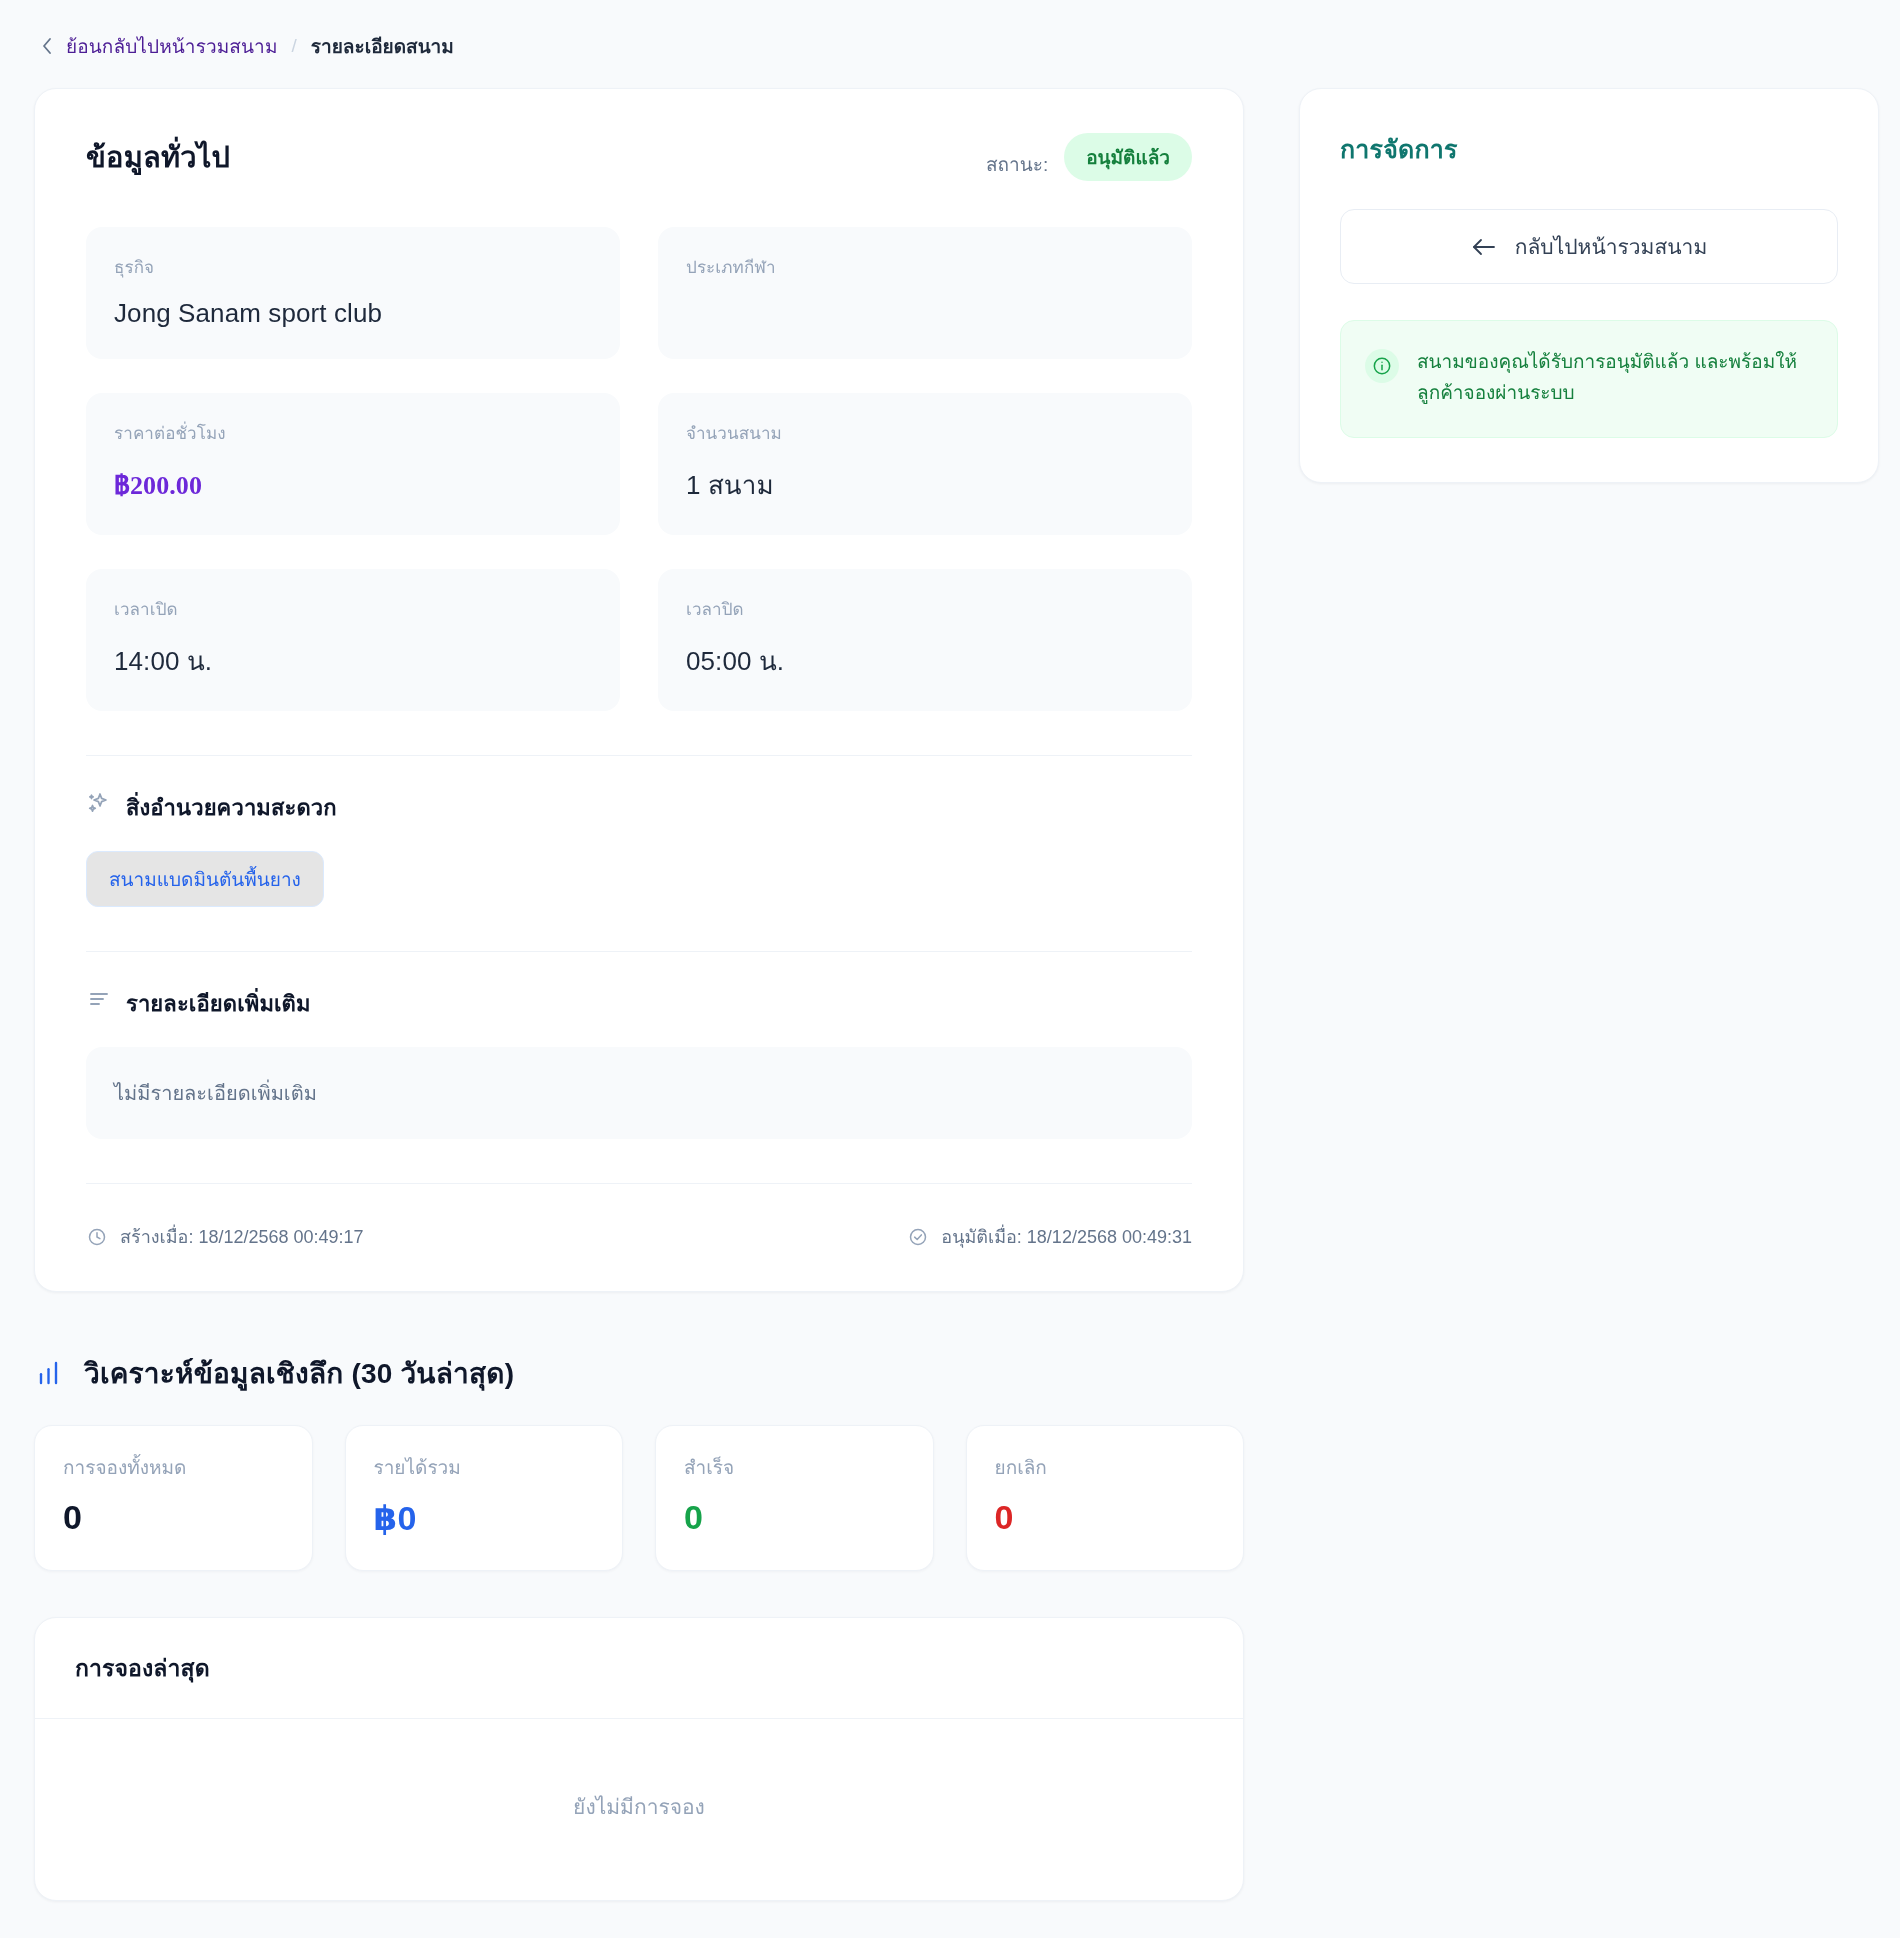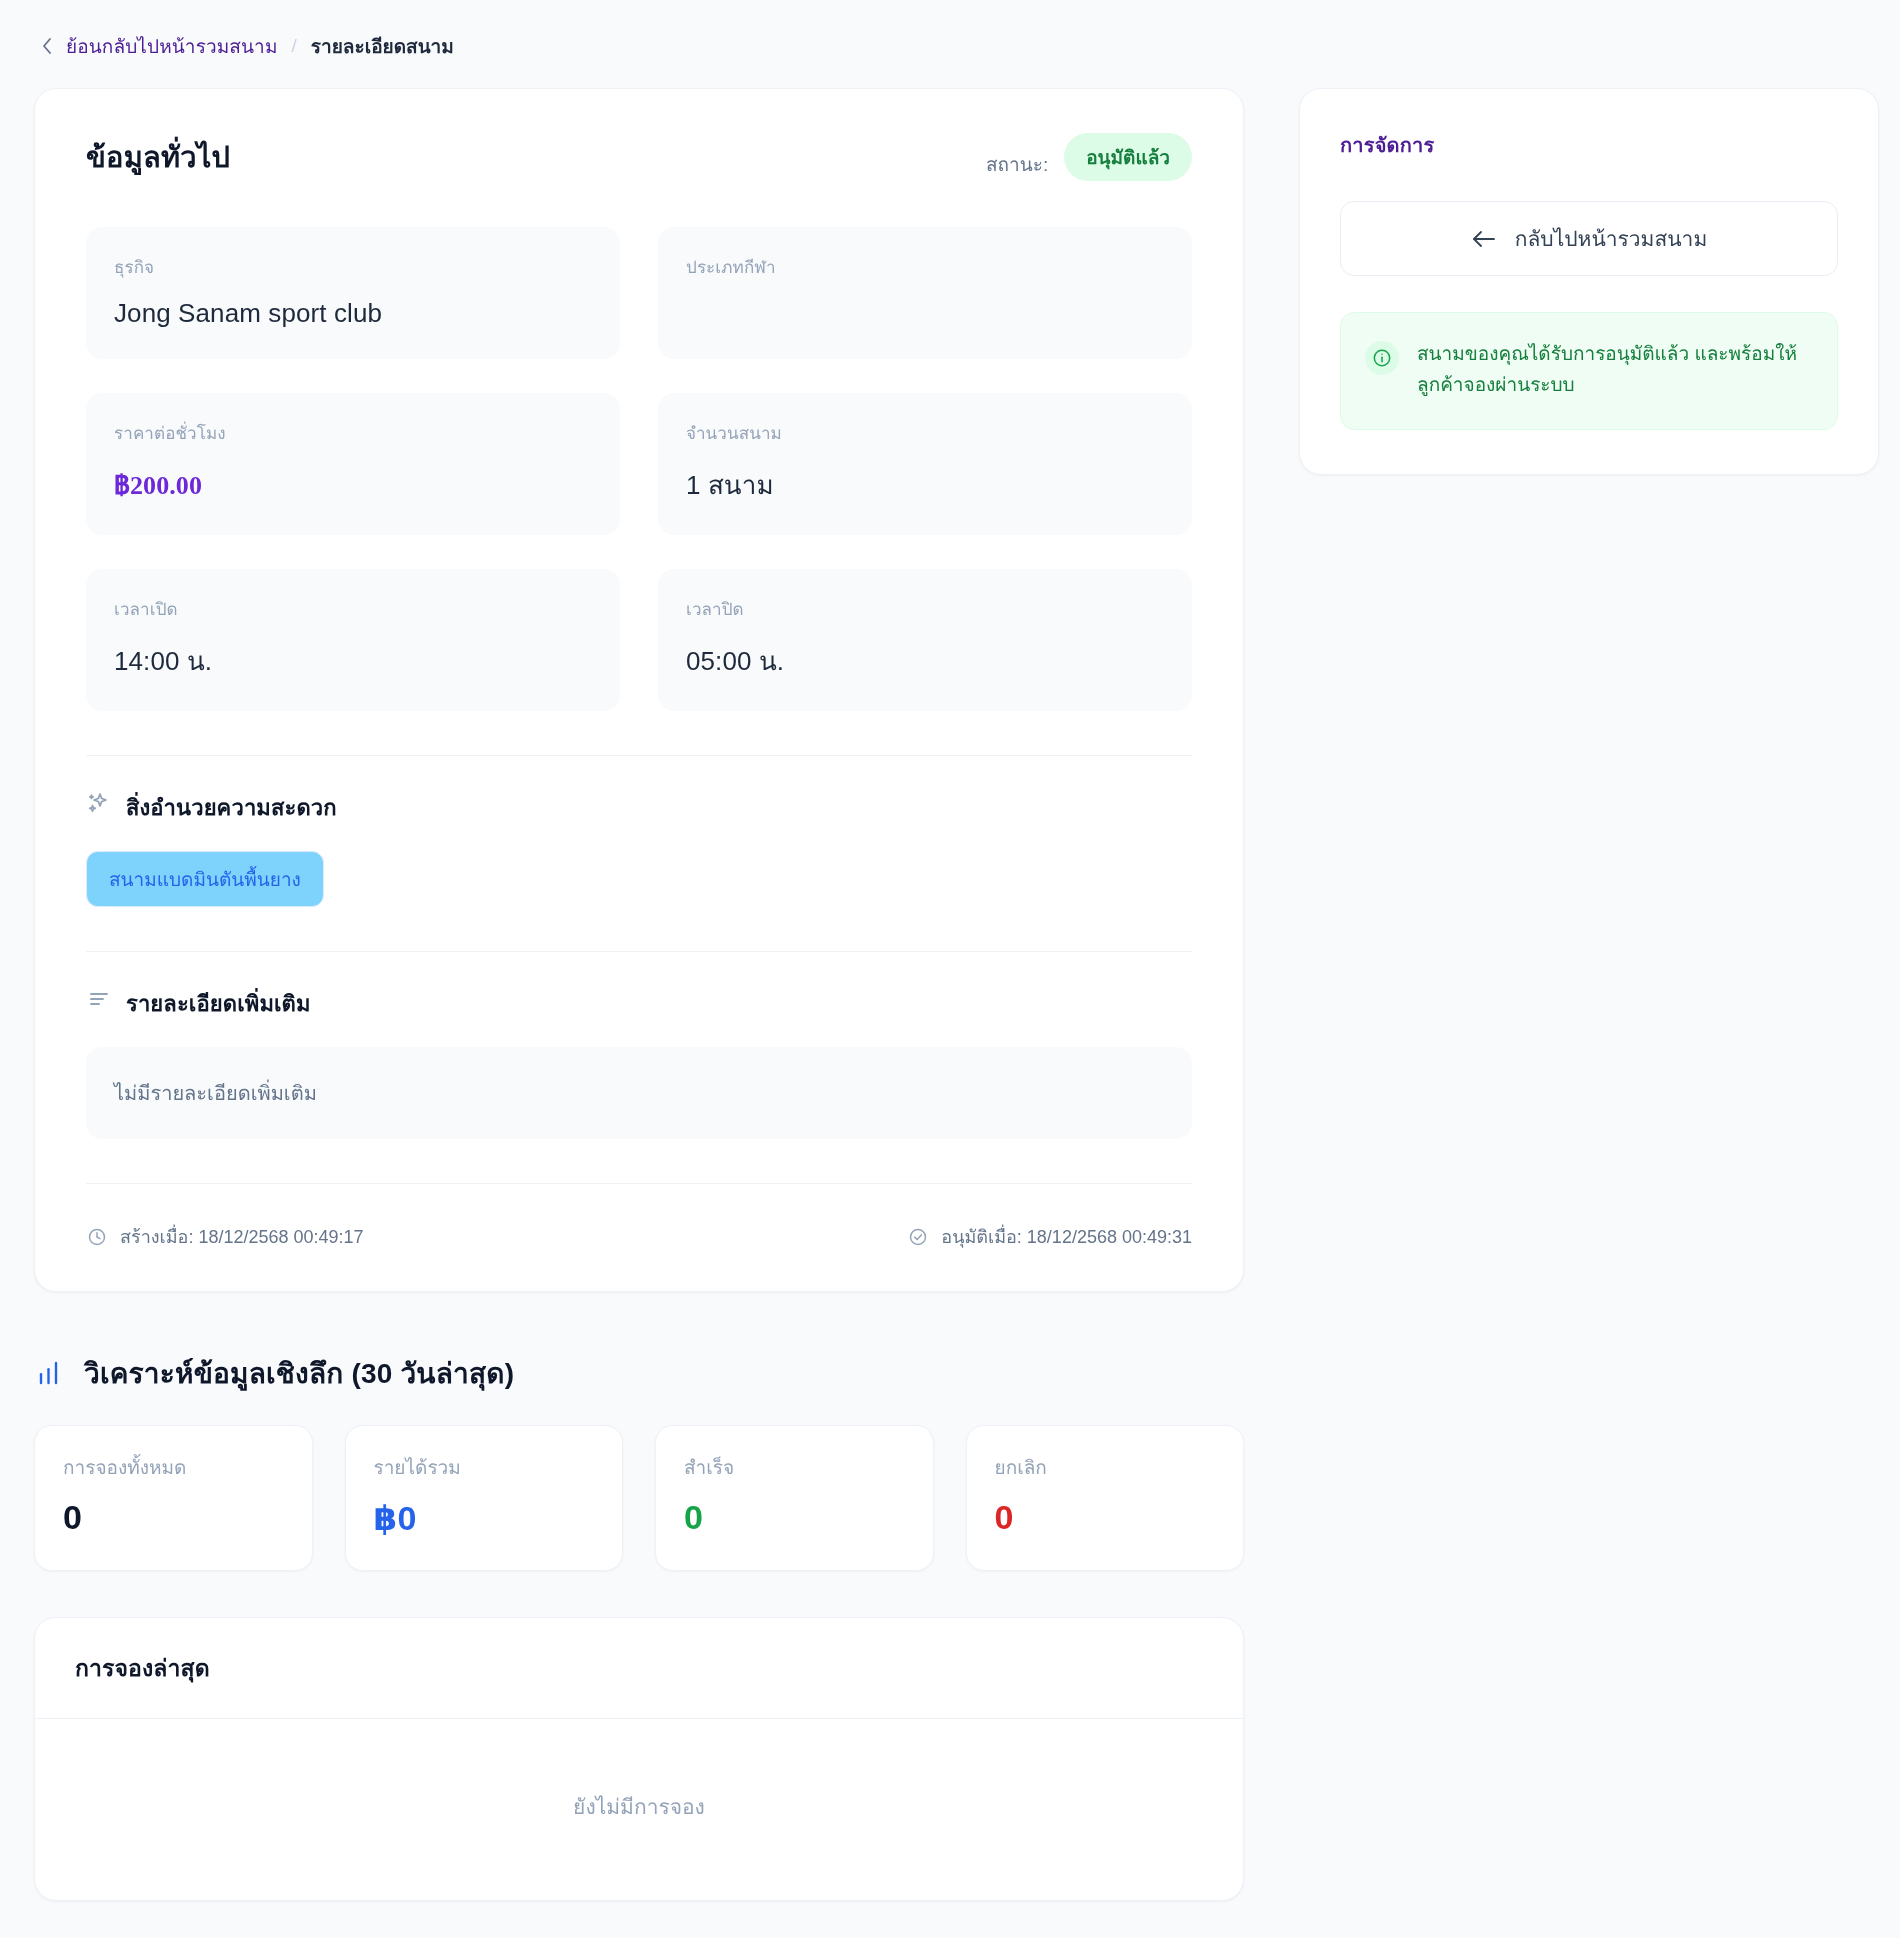--- a/index.html
+++ b/index.html
@@ -144,21 +144,21 @@
   }
   .sec-title {
     font-size: 22px;
     font-weight: 700;
     color: #0f172a;
     letter-spacing: 0.1px;
   }
 
   .chips { display: flex; flex-wrap: wrap; gap: 14px; }
   .chip {
-    background: #7dd3fc;
+    background: #e5e5e5;
     border: 1px solid #dbeafe;
     color: #2563eb;
     font-size: 19px;
     padding: 12px 22px;
     border-radius: 12px;
     cursor: default;
   }
 
   .note-box {
     background: #f8fafc;
@@ -181,23 +181,23 @@
     align-items: center;
     gap: 12px;
     font-size: 18px;
     color: #64748b;
   }
   .stamp .sec-icon { width: 22px; height: 22px; color: #94a3b8; }
 
   
   .side-card { padding: 40px 40px 44px 40px; }
   .side-title {
-    font-size: 20px;
-    font-weight: 700;
-    color: #4c1d95;
+    font-size: 25px;
+    font-weight: 700;
+    color: #0f766e;
     margin-bottom: 40px;
     letter-spacing: 0.2px;
   }
   .back-btn {
     width: 100%;
     display: flex;
     align-items: center;
     justify-content: center;
     gap: 18px;
     background: #ffffff;

